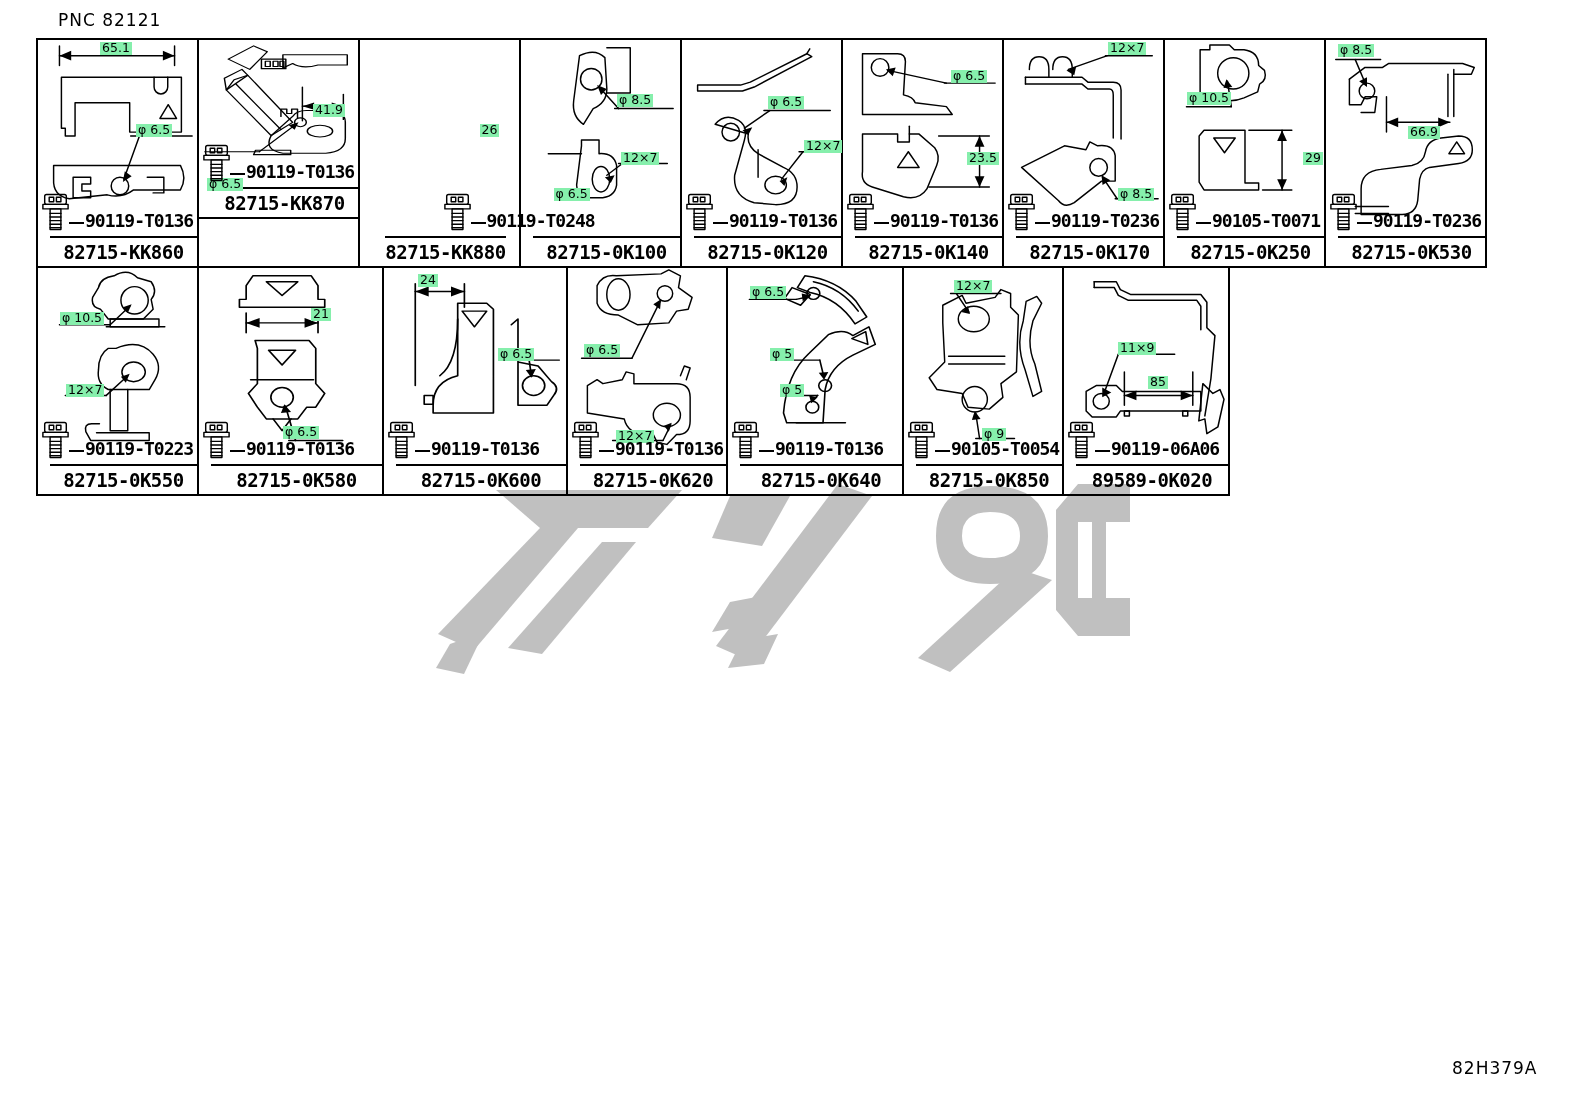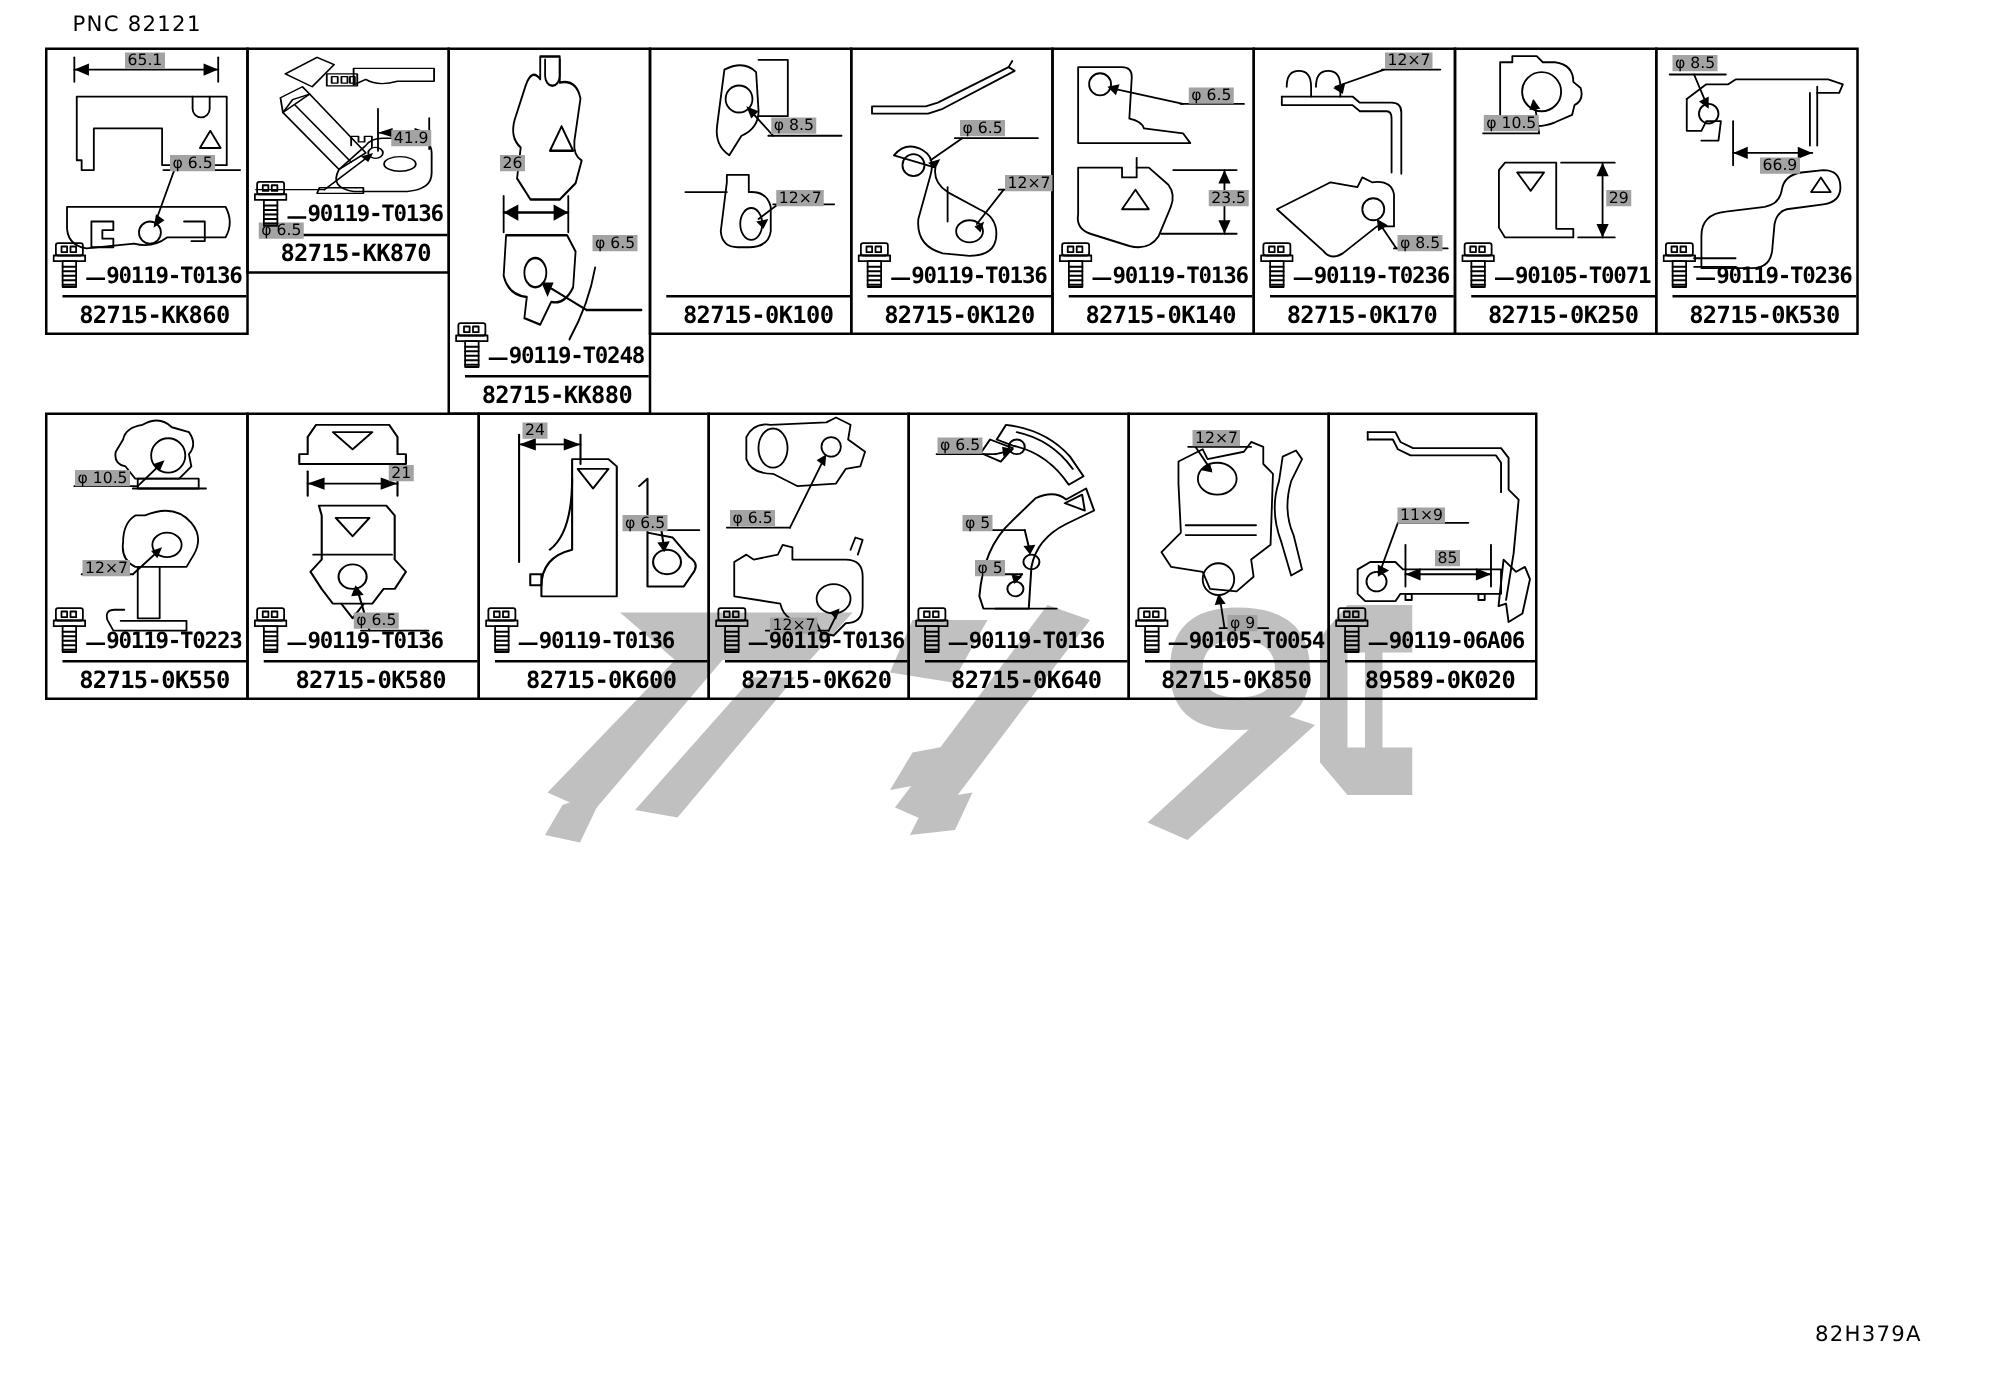--- a/index.html
+++ b/index.html
@@ -11,21 +11,21 @@
   .grid{position:absolute;left:36px;top:38px;z-index:1;}
   .row{display:flex;}
   .row + .row{margin-top:-2px;}
   .cell{box-sizing:border-box;border:2px solid #000;margin-left:-2px;
         display:flex;flex-direction:column;background:transparent;}
   .cell:first-child{margin-left:0;}
   .art{position:relative;flex:1;}
   .art > svg{position:absolute;left:0;top:0;width:100%;height:100%;}
   .art svg *{stroke:#000;stroke-width:1.5;fill:none;stroke-linejoin:round;stroke-linecap:round;}
   .art svg .f{fill:#000;stroke:none;}
-  .dim{position:absolute;font-size:12.5px;line-height:1;background:#a3a3a3;padding:0 2px;
+  .dim{position:absolute;font-size:12.5px;line-height:1;background:#86efac;padding:0 2px;
        white-space:nowrap;z-index:2;}
   .bolt{position:absolute;left:4px;bottom:3px;display:flex;align-items:flex-end;z-index:3;}
   .bolt svg{width:27px;height:41px;display:block;}
   .bolt svg *{stroke:#000;stroke-width:1.6;fill:none;}
   .boltline{width:15px;height:2px;background:#000;margin:0 0 9px 0;}
   .boltnum{font-family:"DejaVu Sans Mono",monospace;font-weight:bold;font-size:18px;
            letter-spacing:-1px;line-height:1;margin:0 0 3px 1px;white-space:nowrap;}
   .plabel{height:28px;border-top:2px solid #000;display:flex;align-items:center;
           justify-content:center;font-family:"DejaVu Sans Mono",monospace;font-weight:bold;
           font-size:19px;letter-spacing:-0.5px;margin-left:12px;}
@@ -133,21 +133,21 @@
               <line x1="9" y1="31" x2="21" y2="31"></line>
               <line x1="9" y1="35" x2="21" y2="35"></line>
               <line x1="9" y1="39" x2="21" y2="39"></line>
             </svg>
             <div class="boltline"></div>
             <span class="boltnum">90119-T0136</span>
           </div>
         </div>
         <div class="plabel">82715-KK870</div>
       </div>
-      <div class="cell" style="width: 163px; height: 294px;">
+      <div class="cell" style="width: 163px; height: 230px; align-items: center;">
         <div class="art">
           <svg viewBox="0 0 163 200" preserveAspectRatio="none">
             <path d="M74 4 h16 v16 q14 -2 17 10 l-5 26 q-1 9 6 12 l-5 14 -13 10 h-24 l-11 -13 3 -19 q-9 -6 -5 -17 l9 -21 q5 -11 12 -4 z"></path>
             <path d="M78 6 v10 a6 6 0 0 0 12 0 V6"></path>
             <path d="M82 62 h19 l-9.5 -15 z"></path>
             <line x1="44" y1="100" x2="97" y2="100"></line>
             <polygon class="f" points="44,100 56,95 56,105"></polygon>
             <polygon class="f" points="97,100 85,95 85,105"></polygon>
             <line x1="44" y1="90" x2="44" y2="112"></line>
             <line x1="97" y1="90" x2="97" y2="112"></line>
@@ -323,21 +323,21 @@
             <polygon class="f" points="63,40 60,49 69,48"></polygon>
             <path d="M40 92 h42 v54 h14 v7 h-56 l-5 -8 v-47 z"></path>
             <path d="M50 100 h22 l-11 15 z"></path>
             <line x1="120" y1="92" x2="120" y2="153"></line>
             <polygon class="f" points="120,92 115,103 125,103"></polygon>
             <polygon class="f" points="120,153 115,142 125,142"></polygon>
             <line x1="86" y1="92" x2="130" y2="92"></line>
             <line x1="100" y1="153" x2="130" y2="153"></line>
           </svg>
           <span class="dim" style="left: 22px; top: 52px;">φ 10.5</span>
-          <span class="dim" style="left: 120px; top: 112px;">29</span>
+          <span class="dim" style="left: 138px; top: 112px;">29</span>
           <div class="bolt">
             <svg viewBox="0 0 30 44">
               <rect x="3" y="2" width="24" height="11" rx="2"></rect>
               <rect x="8" y="5" width="5" height="5"></rect>
               <rect x="16" y="5" width="5" height="5"></rect>
               <rect x="1" y="13" width="28" height="5"></rect>
               <rect x="9" y="18" width="12" height="23"></rect>
               <line x1="9" y1="23" x2="21" y2="23"></line>
               <line x1="9" y1="27" x2="21" y2="27"></line>
               <line x1="9" y1="31" x2="21" y2="31"></line>

